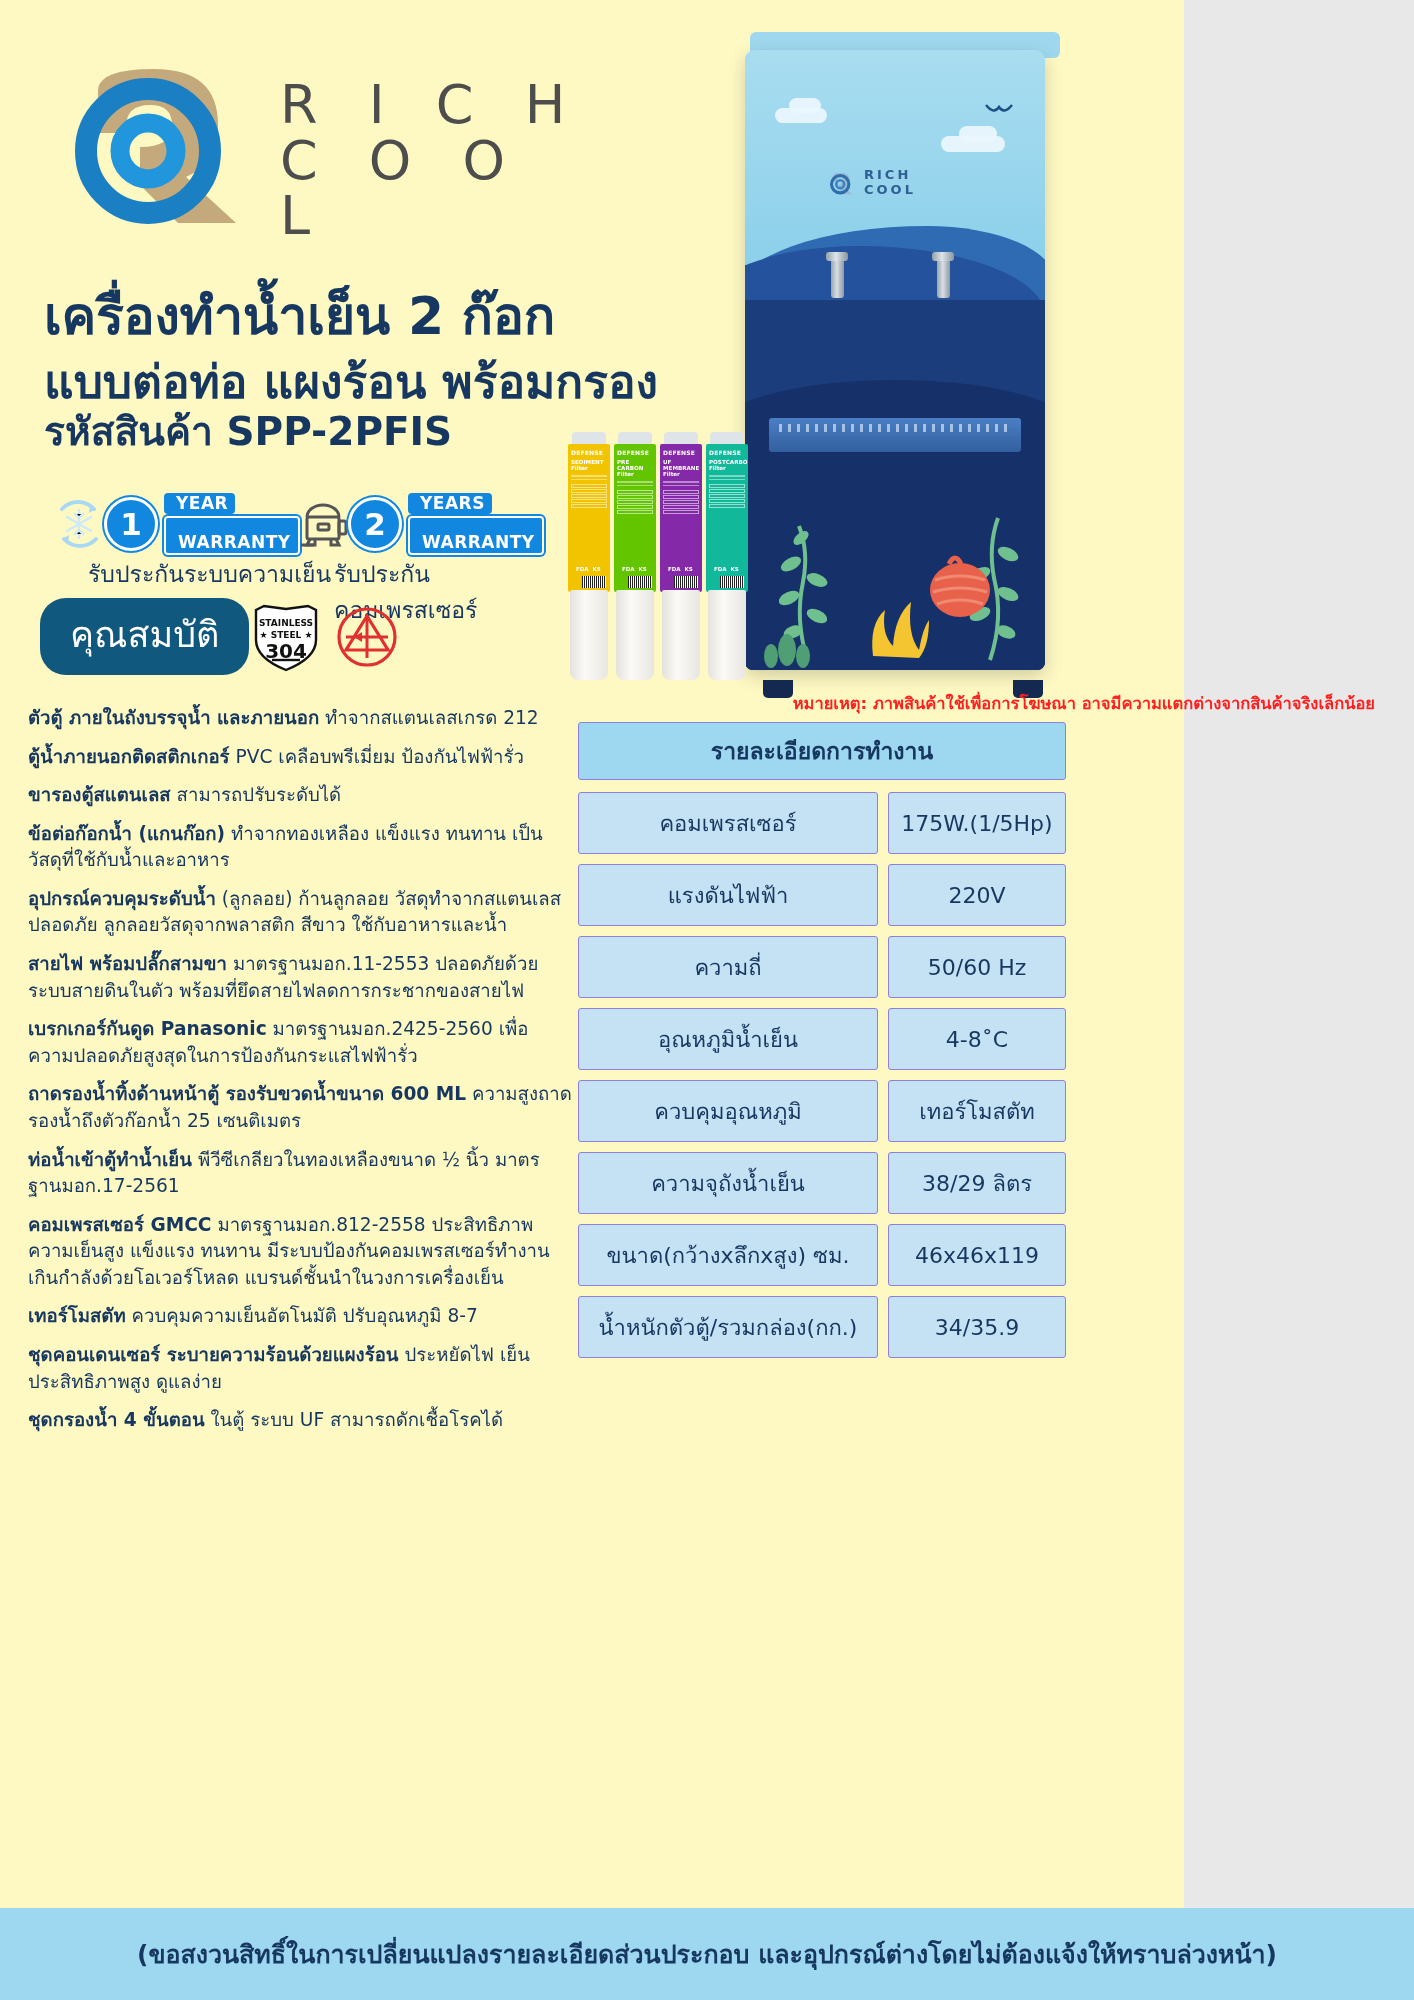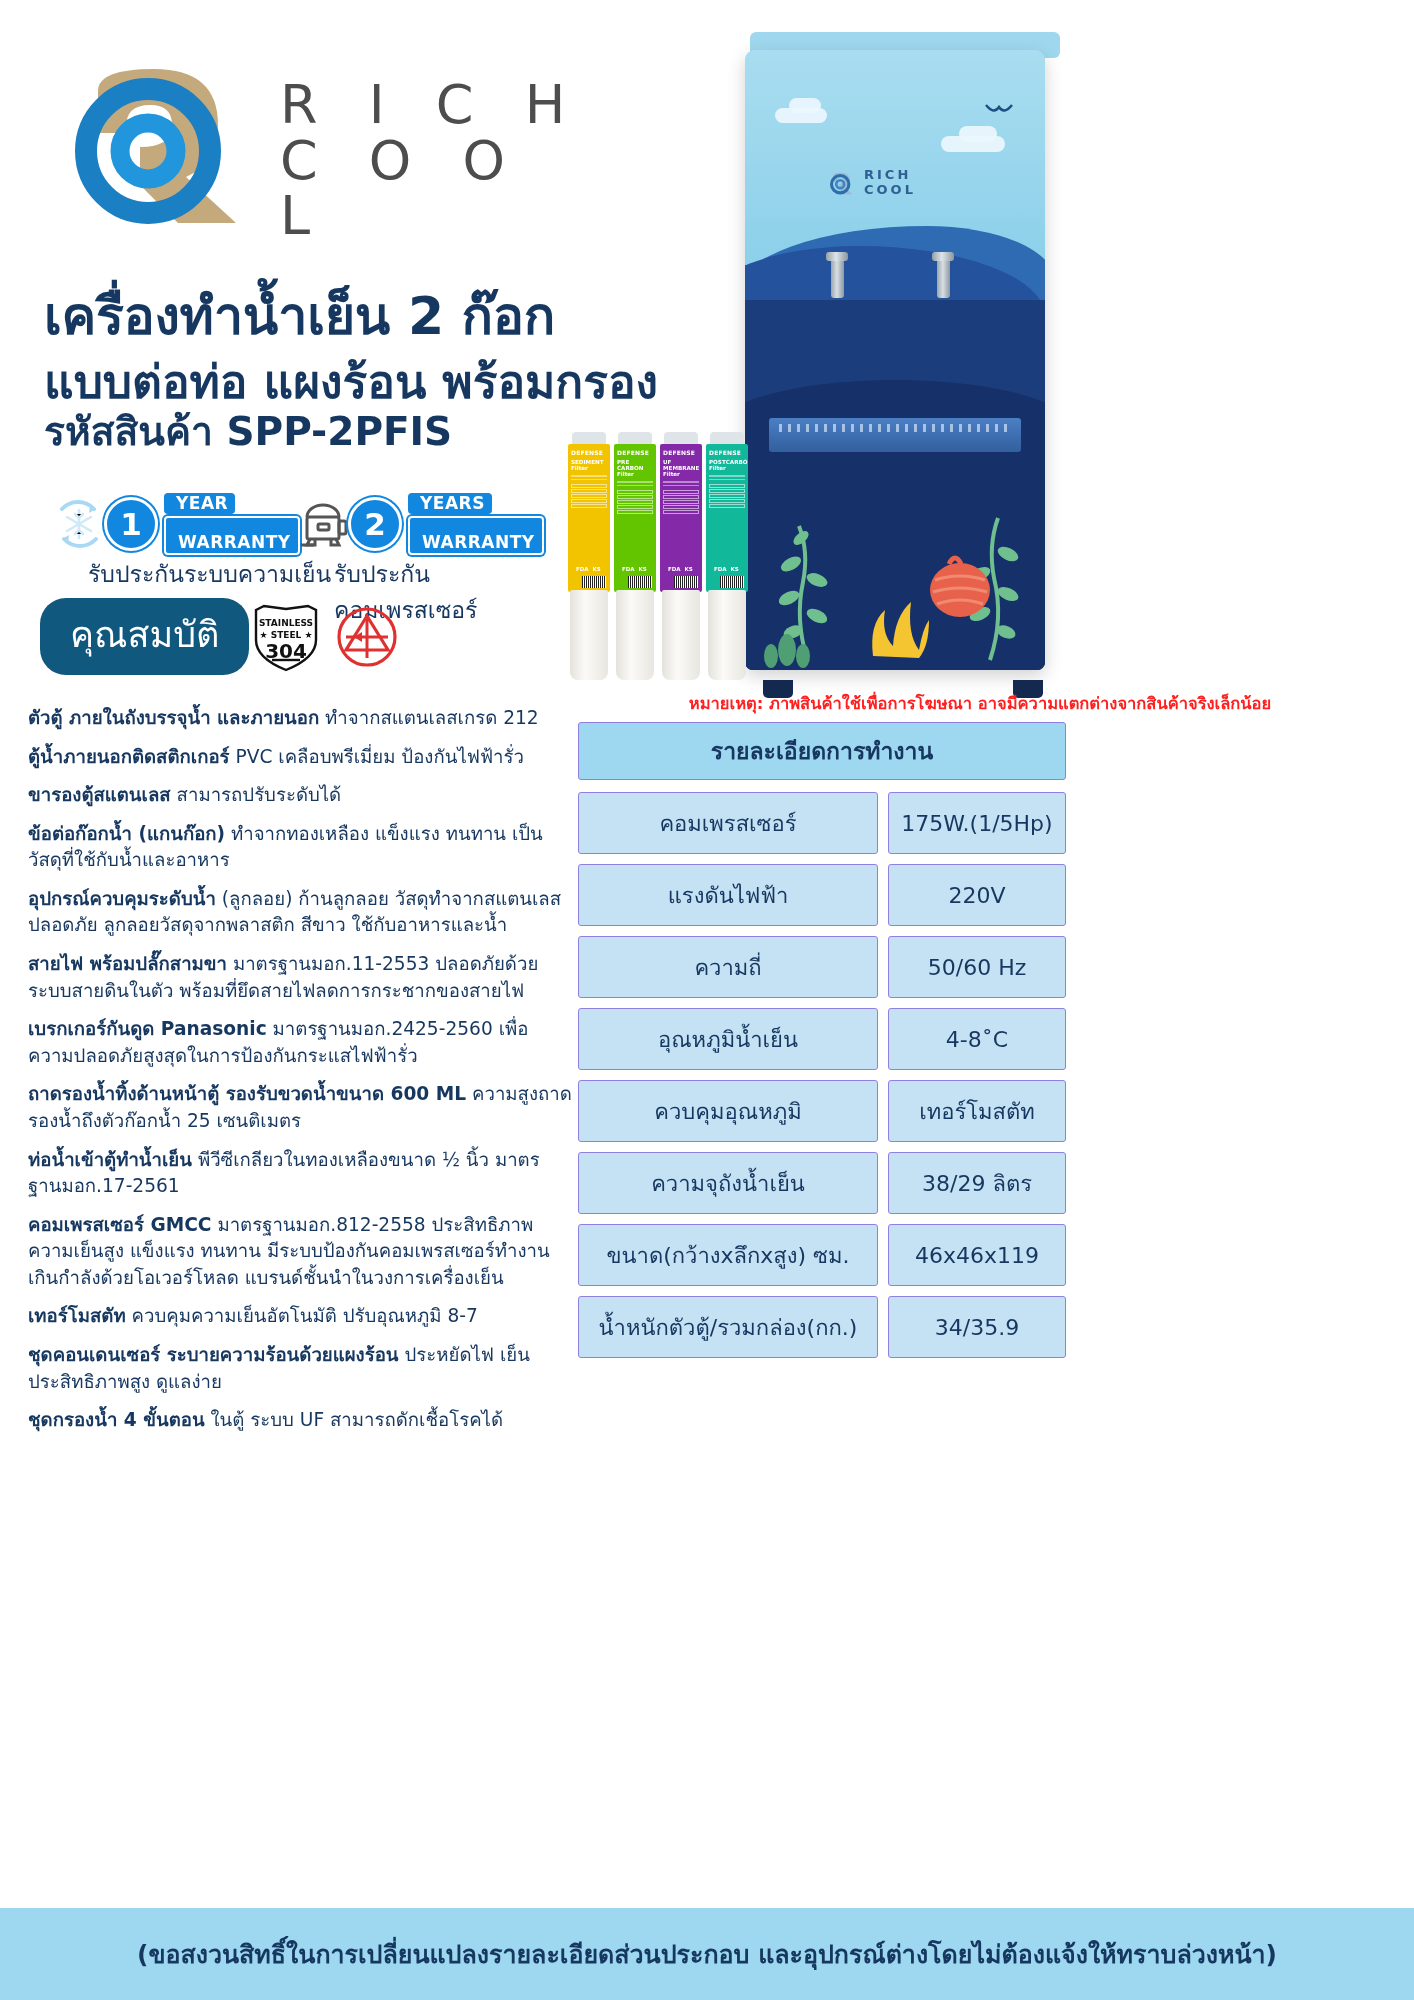--- a/index.html
+++ b/index.html
@@ -2,21 +2,21 @@
 <html><head>
 <meta charset="utf-8">
 <style>
   * { box-sizing: border-box; margin: 0; padding: 0; }
   html, body {
     width: 1414px; height: 2000px;
     background: #e8e8e8;
     font-family: "DejaVu Sans", "Liberation Sans", sans-serif;
     overflow: hidden;
   }
-  .page { position: relative; width: 1414px; height: 2000px; background: #ffffff; }
+  .page { position: relative; width: 1184px; height: 2000px; background: #fef9c3; }
 
   
   .logo-block { position: absolute; left: 68px; top: 55px; width: 520px; height: 175px; }
   .logo-mark { position: absolute; left: 0; top: 0; width: 200px; height: 175px; }
   .logo-text { position: absolute; left: 212px; top: 22px; }
   .logo-word {
     font-size: 54px; letter-spacing: 17px; color: #4d4d4d;
     font-weight: 400; line-height: 1.03; font-family: "DejaVu Sans", sans-serif;
   }
 
@@ -155,21 +155,21 @@
     background-image: repeating-linear-gradient(90deg,#222 0 .8px, #fff .8px 2px); }
   .filter-fda { position:absolute; bottom:20px; left:8px; color:#fff; font-size:5.5px; font-weight:bold; }
   .filter-body {
     position:absolute; top:158px; left:2px; width:38px; height:90px;
     background:linear-gradient(90deg,#e4e2dc,#fbfaf7 40%,#e8e6e0);
     border-radius: 2px 2px 8px 8px;
   }
 
   .note {
     position:absolute; left:585px; top:690px; width:790px;
-    color:#ff1f1f; font-size:16.5px; font-weight:bold; text-align:center;
+    color:#ff1f1f; font-size:16.5px; font-weight:bold; text-align:right;
   }
 
   
   .spec-table { position:absolute; left:578px; top:722px; width:488px; }
   .spec-head {
     background:#9ed8f0; border:1.5px solid #8e7fe0; border-radius:3px;
     height:58px; display:flex; align-items:center; justify-content:center;
     color:#16375f; font-size:23px; font-weight:bold; margin-bottom:12px;
   }
   .spec-row { display:flex; gap:10px; margin-bottom:10px; height:62px; }

